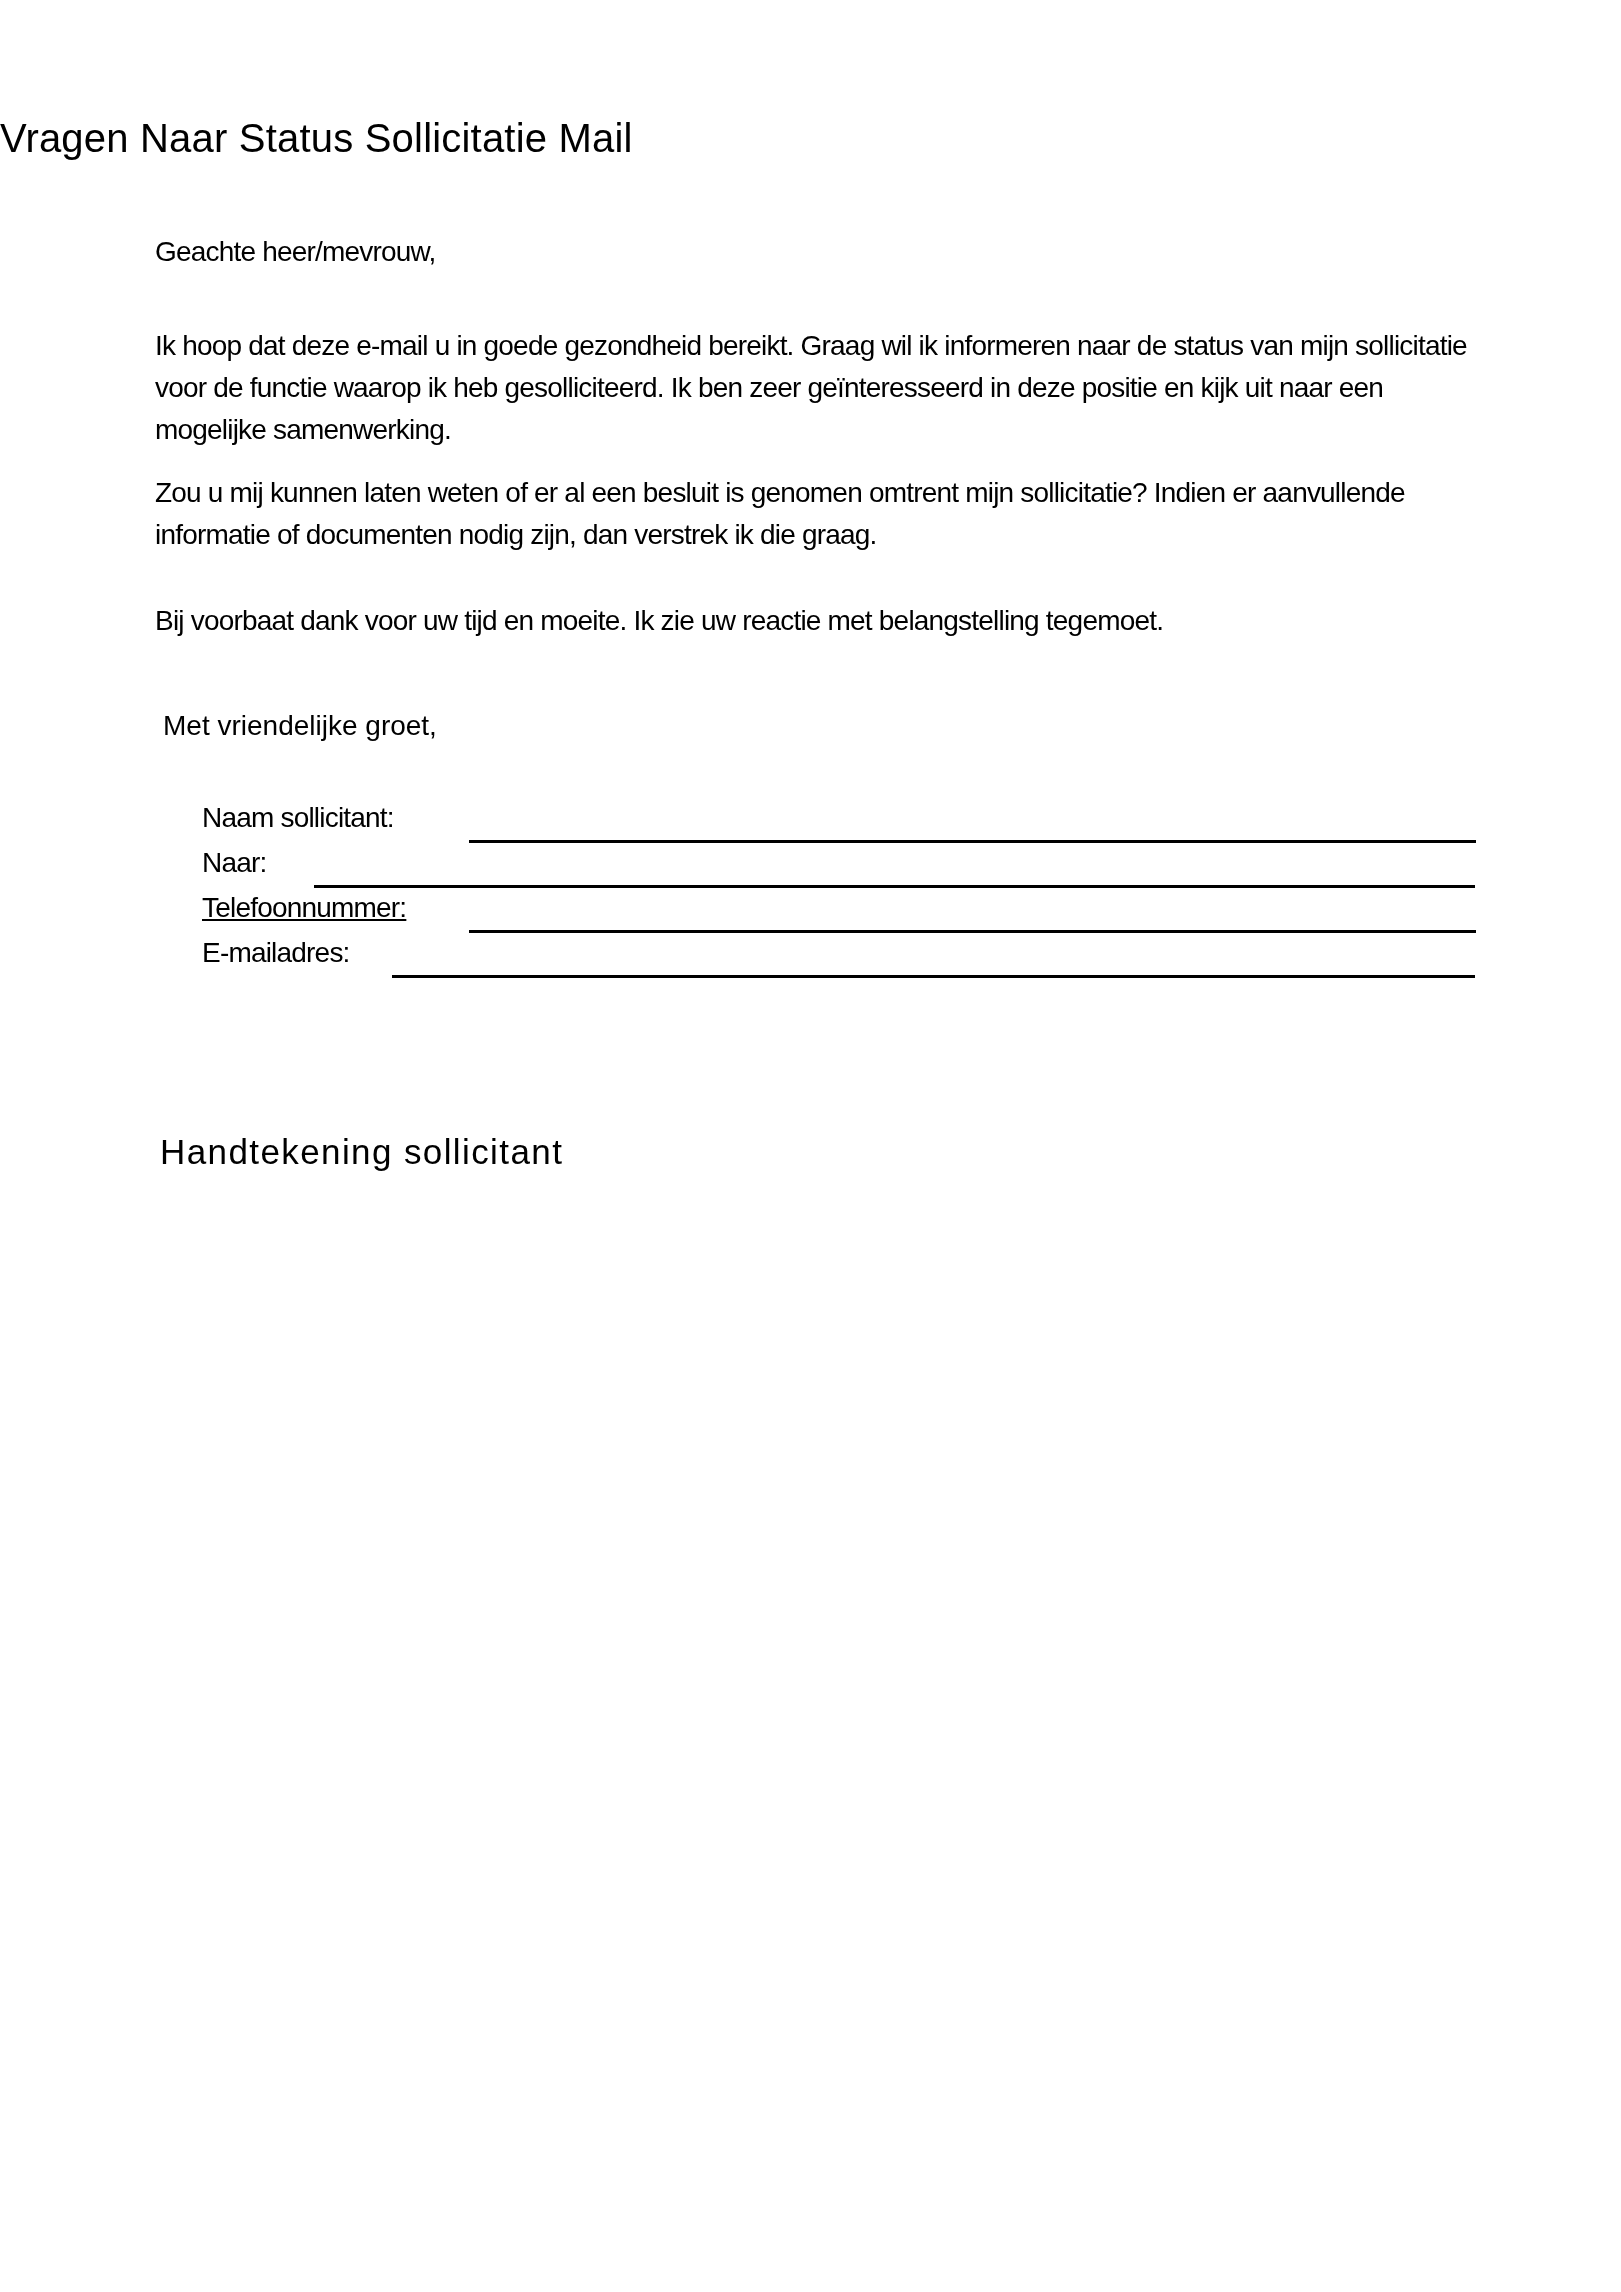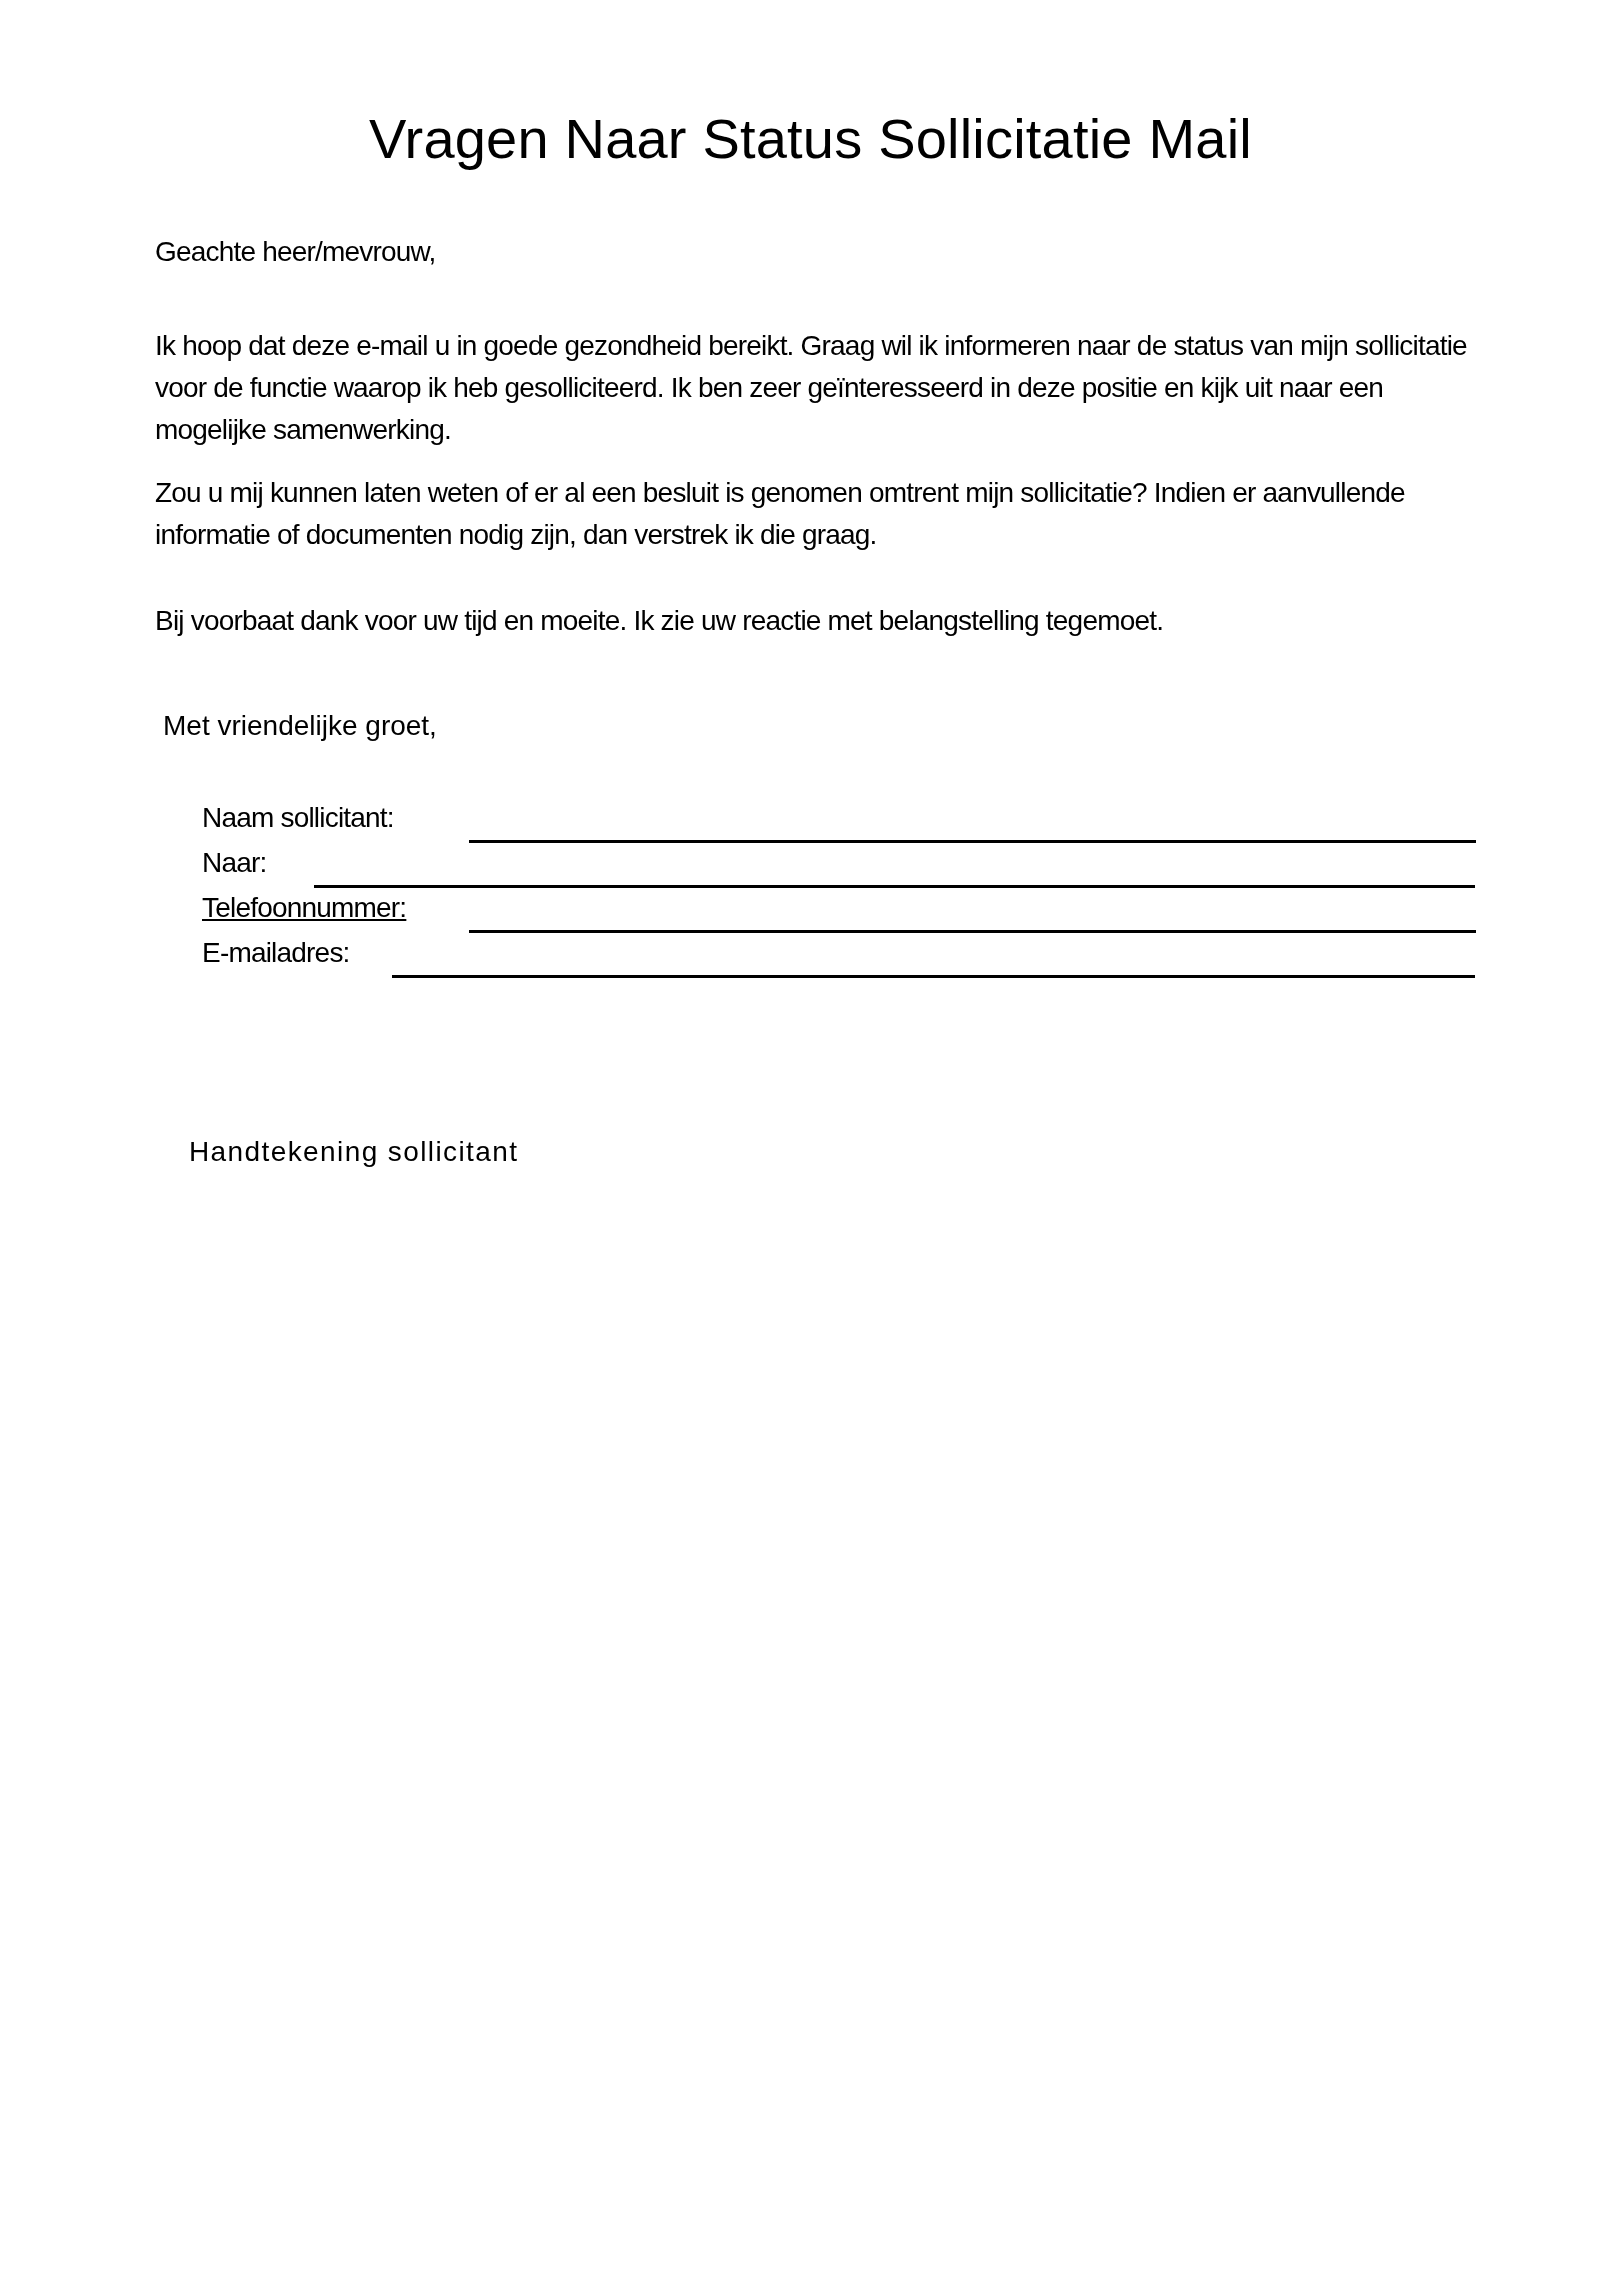--- a/index.html
+++ b/index.html
@@ -15,22 +15,22 @@
     background: #ffffff;
     font-family: "Liberation Sans", "DejaVu Sans", sans-serif;
     color: #000000;
     overflow: hidden;
   }
   .doc-title {
     position: absolute;
     top: 115px;
     left: 0;
     right: 0;
-    text-align: center;
-    font-size: 56px;
+    text-align: left;
+    font-size: 40px;
     font-weight: 400;
     letter-spacing: 0.2px;
     line-height: 47px;
     white-space: nowrap;
   }
   .body-text {
     position: absolute;
     left: 155px;
     width: 1320px;
     font-size: 28px;
@@ -63,22 +63,22 @@
     background: #000000;
   }
   .line-naam  { top: 840px; left: 469px; width: 1007px; }
   .line-adres { top: 885px; left: 314px; width: 1161px; }
   .line-tel   { top: 930px; left: 469px; width: 1007px; }
   .line-email { top: 975px; left: 392px; width: 1083px; }
 
   .signature-caption {
     position: absolute;
     top: 1131px;
-    left: 189px;
-    font-size: 28px;
+    left: 160px;
+    font-size: 35px;
     letter-spacing: 1.4px;
     line-height: 42px;
     white-space: nowrap;
   }
   .signature-row {
     position: absolute;
     top: 1356px;
     left: 173px;
     font-size: 28px;
     letter-spacing: 0;

